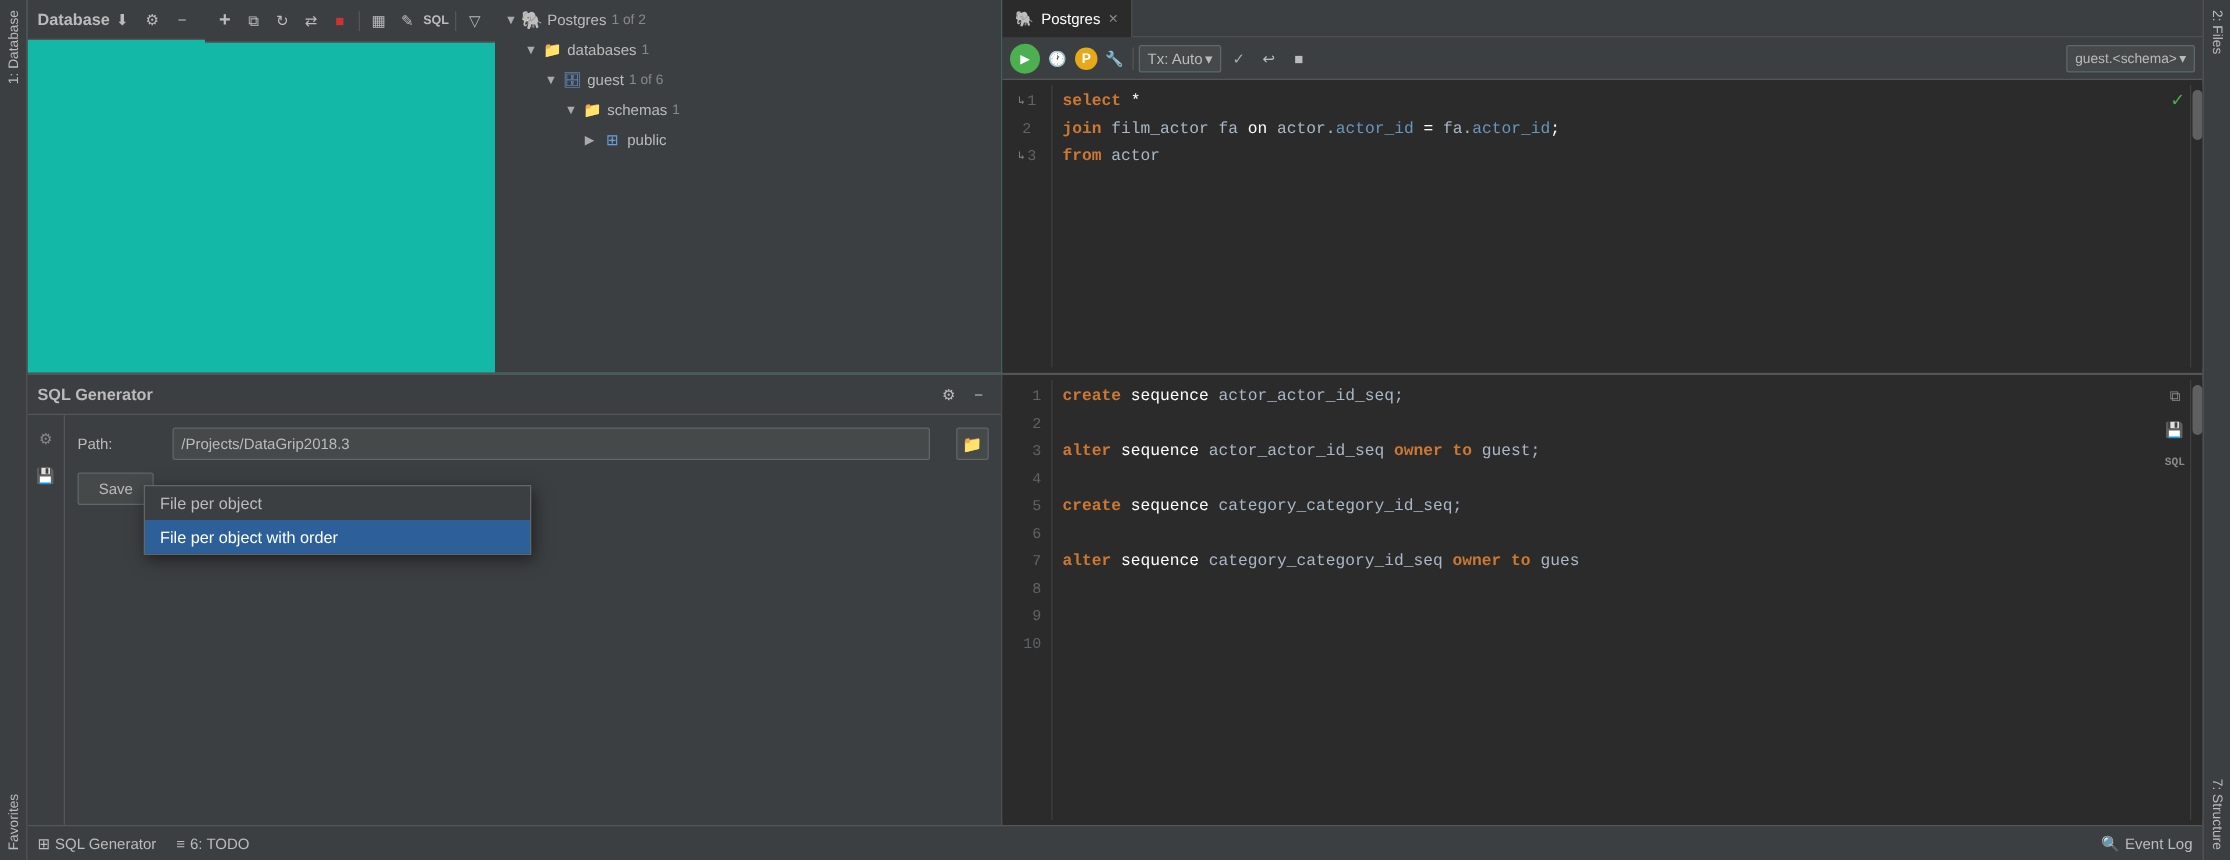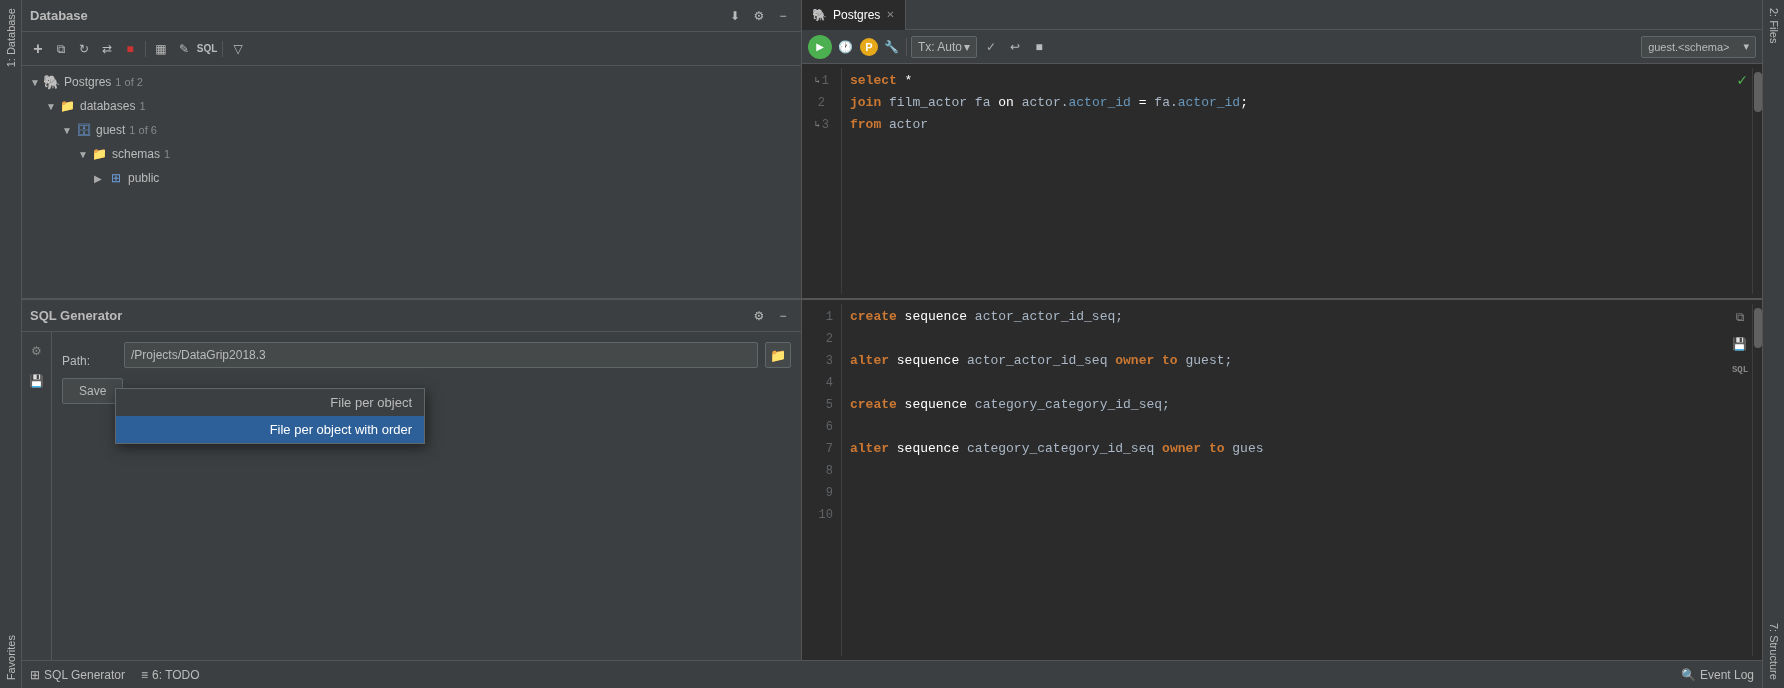--- a/index.html
+++ b/index.html
@@ -54,23 +54,22 @@
     .top-area {
       display: flex;
       flex-direction: row;
       height: 300px;
       border-bottom: 2px solid #555;
     }
 
     
     .db-panel {
       width: 780px;
-      background: #86efac;
-      display: flex;
-      flex-direction: column;
+      background: #14b8a6;
+      display: flex;
       border-right: 1px solid #555;
     }
 
     .db-panel-header {
       background: #3c3f41;
       display: flex;
       align-items: center;
       justify-content: space-between;
       padding: 4px 8px;
       border-bottom: 1px solid #555;
@@ -293,22 +292,22 @@
       padding: 10px;
       display: flex;
       flex-direction: column;
       gap: 10px;
       position: relative;
       overflow: visible;
     }
 
     .form-row {
       display: flex;
-      align-items: flex-end;
-      gap: 7px;
+      align-items: center;
+      gap: 21px;
     }
 
     .form-label {
       color: #bbbbbb;
       font-size: 12px;
       min-width: 55px;
     }
 
     .path-input {
       flex: 1;
@@ -365,21 +364,20 @@
       border: 1px solid #5f6769;
       box-shadow: 2px 4px 12px rgba(0,0,0,0.5);
       z-index: 100;
     }
 
     .dropdown-item {
       padding: 6px 12px;
       cursor: pointer;
       font-size: 13px;
       color: #bbbbbb;
-      text-align: right;
     }
     .dropdown-item.selected {
       background: #2d6099;
       color: #ffffff;
     }
 
     .save-row {
       display: flex;
       align-items: center;
     }
@@ -520,21 +518,21 @@
       height: 22px;
       padding: 0 6px;
       background: #45494a;
       border: 1px solid #5f6769;
       border-radius: 2px;
       color: #bbbbbb;
       font-size: 11px;
       cursor: pointer;
       display: flex;
       align-items: center;
-      gap: 14px;
+      gap: 2px;
       margin-left: auto;
     }
 
     .orange-circle {
       width: 18px;
       height: 18px;
       border-radius: 50%;
       background: #e5a91a;
       display: flex;
       align-items: center;

